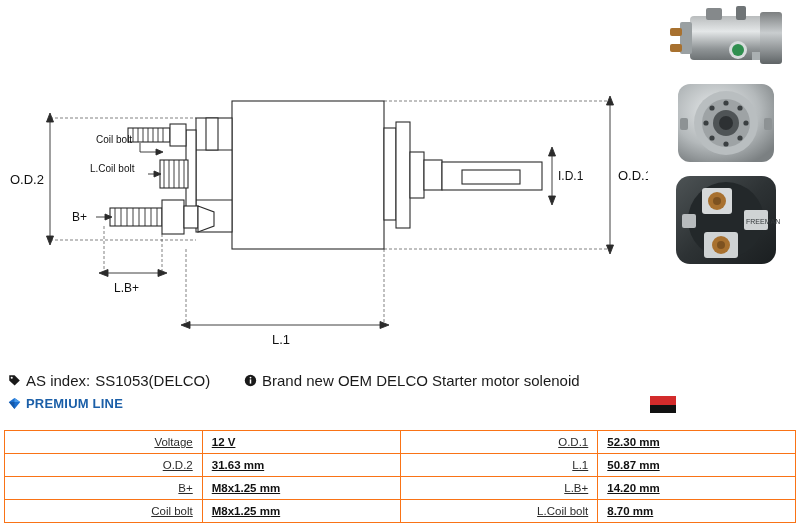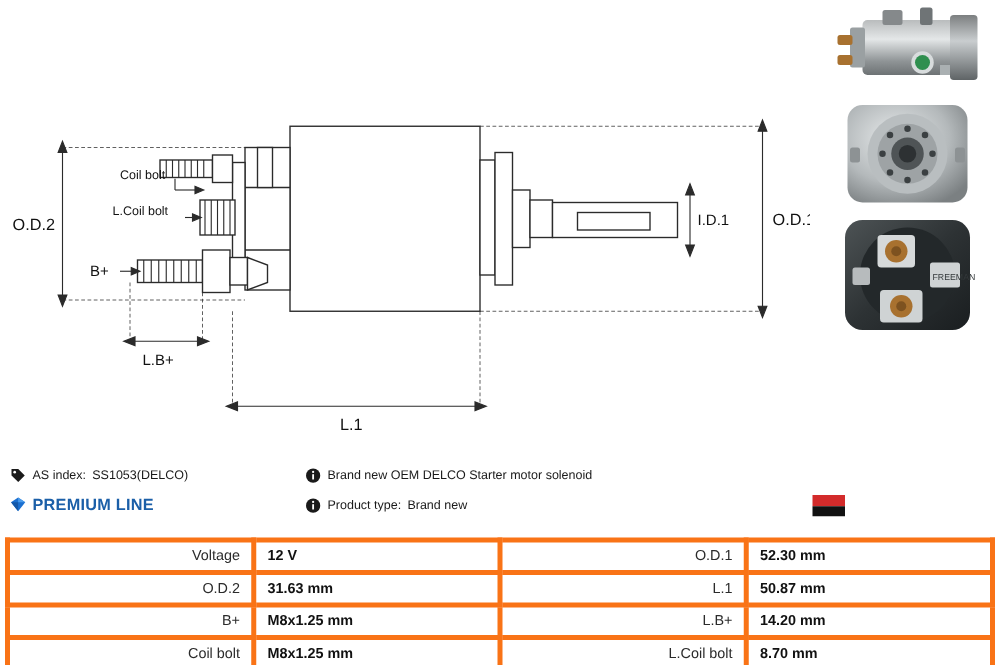--- a/index.html
+++ b/index.html
@@ -23,21 +23,21 @@
     position:absolute;left:8px;width:132px;
     background:#ffffff;
   }
   .photo svg{display:block;}
 
   
   .info{
     position:absolute;left:0;top:364px;width:800px;height:62px;
   }
   .info-col{position:absolute;top:0;}
-  .info-row{display:flex;align-items:center;height:24px;font-size:10px;}
+  .info-row{display:flex;align-items:center;height:24px;font-size:15px;}
   .info-row .txt{margin-left:5px;white-space:nowrap;}
   .bold{font-weight:normal;}
 
   .ic{display:inline-block;flex:0 0 auto;}
   .ic svg{display:block;}
 
   .premium{
     display:flex;align-items:center;height:22px;
     font-size:13px;font-weight:bold;color:#1b5fa8;letter-spacing:.2px;
   }
@@ -47,23 +47,24 @@
   .flag .r{background:#d32b2b;}
   .flag .b{background:#111111;}
 
   
   .specs{
     position:absolute;left:4px;top:430px;width:792px;
     border-collapse:collapse;
     font-size:11.5px;
   }
   .specs td{
-    border:4px solid #f97316;
+    border:1px solid #f97316;
     height:22px;padding:0 9px;
     white-space:nowrap;
+    text-decoration:underline;
   }
   .specs td.label{text-align:right;color:#2b2b2b;width:25%;}
   .specs td.value{font-weight:bold;color:#111;width:25%;}
 
   
   .dlabel{font-family:"Liberation Sans", sans-serif;}
 </style>
 </head>
 <body>
 
@@ -294,31 +295,20 @@
       <div class="info-row">
         <span class="ic">
           <svg width="13" height="13" viewBox="0 0 16 16">
               <circle cx="8" cy="8" r="7" fill="#1a1a1a"></circle>
               <rect x="7.1" y="6.6" width="1.8" height="5.2" fill="#ffffff"></rect>
               <circle cx="8" cy="4.4" r="1.1" fill="#ffffff"></circle>
             </svg>
         </span>
         <span class="txt">Brand new OEM DELCO Starter motor solenoid</span>
       </div>
-      <div class="info-row">
-        <span class="ic">
-          <svg width="13" height="13" viewBox="0 0 16 16">
-              <circle cx="8" cy="8" r="7" fill="#1a1a1a"></circle>
-              <rect x="7.1" y="6.6" width="1.8" height="5.2" fill="#ffffff"></rect>
-              <circle cx="8" cy="4.4" r="1.1" fill="#ffffff"></circle>
-            </svg>
-        </span>
-        <span class="txt">Product type:</span>
-        <span class="txt bold">Brand new</span>
-      </div>
     </div>
 
 
     <div class="flag">
       <div class="r"></div>
       <div class="b"></div>
     </div>
   </div>
 
   <table class="specs">

